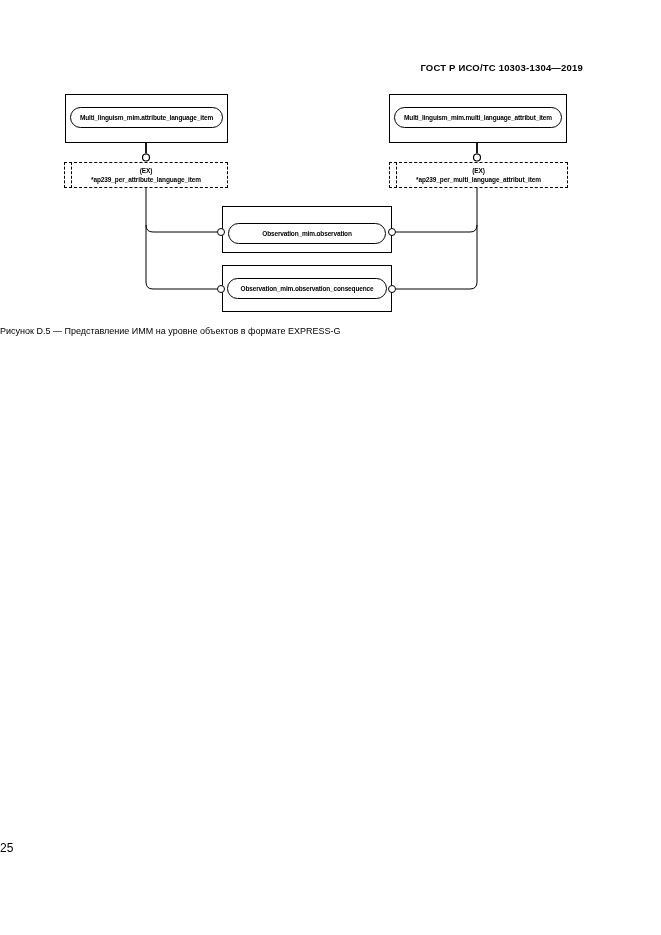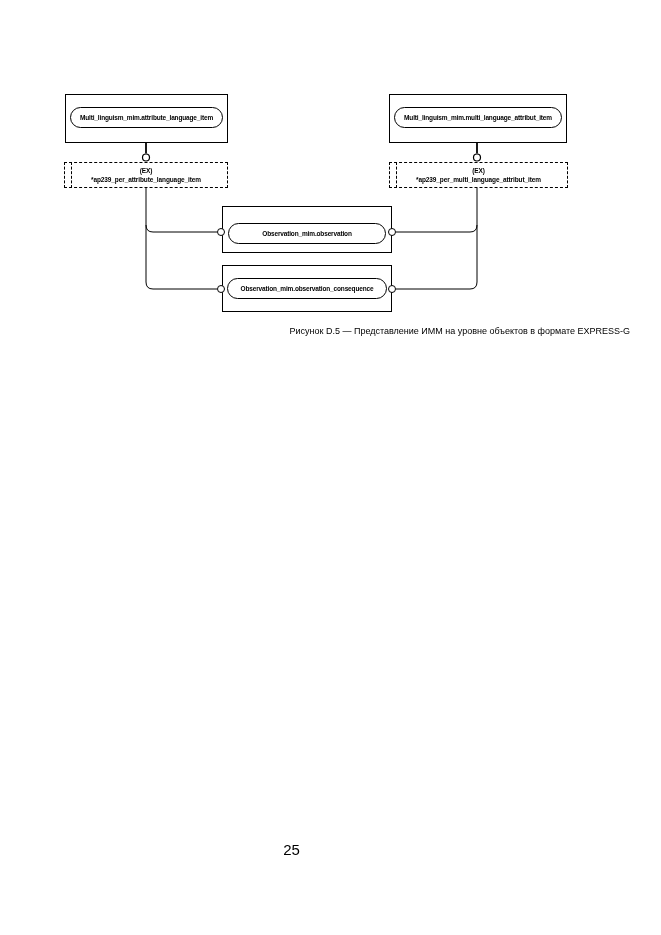--- a/index.html
+++ b/index.html
@@ -47,34 +47,35 @@
   }
   .refbox .divider{
     position:absolute;
     left:6px;top:-1px;bottom:-1px;
     border-left:1px dashed #000;
   }
   svg.overlay{position:absolute;top:0;left:0;}
   
   .caption{
     position:absolute;top:325px;left:0;width:630px;
-    text-align:right;
+    text-align:left;
     font-size:9px;line-height:12px;
   }
   .pageno{
     position:absolute;top:841px;left:0;width:583px;
-    text-align:center;
-    font-size:15px;
+    text-align:left;
+    font-size:12px;
   }
 </style>
 </head>
 <body>
 
 <div class="page">
 
+  <div class="hdr">ГОСТ Р ИСО/ТС 10303-1304—2019</div>
 
   <div class="diagram">
 
     <div class="ebox" style="left:65px;top:94px;width:163px;height:49px;">
       <div class="stadium" style="left:4px;top:12px;right:4px;height:21px;">Multi_linguism_mim.attribute_language_item</div>
     </div>
 
     <div class="ebox" style="left:389px;top:94px;width:178px;height:49px;">
       <div class="stadium" style="left:4px;top:12px;right:4px;height:21px;">Multi_linguism_mim.multi_language_attribut_item</div>
     </div>

